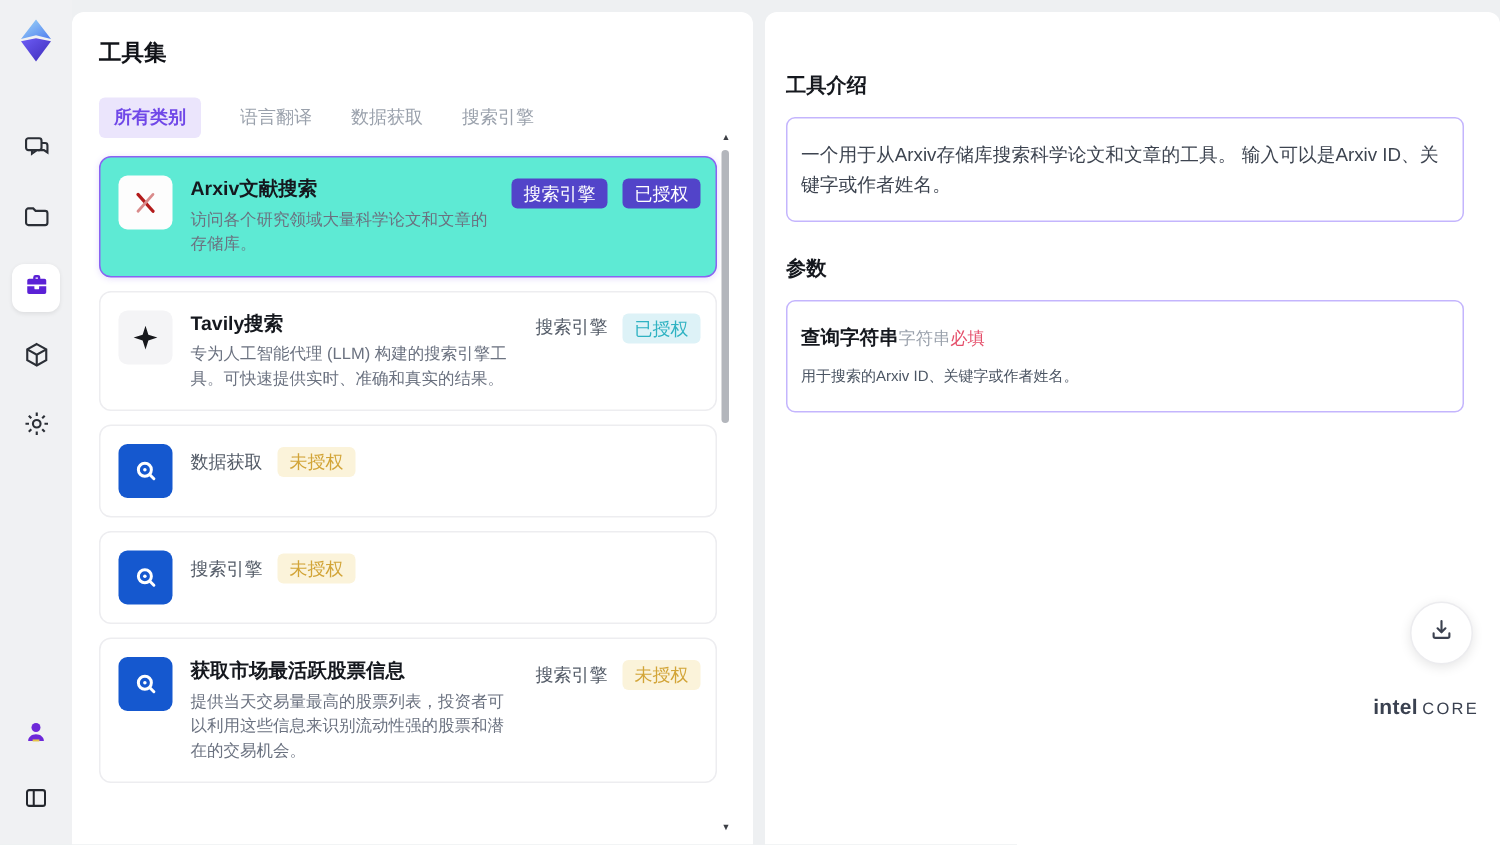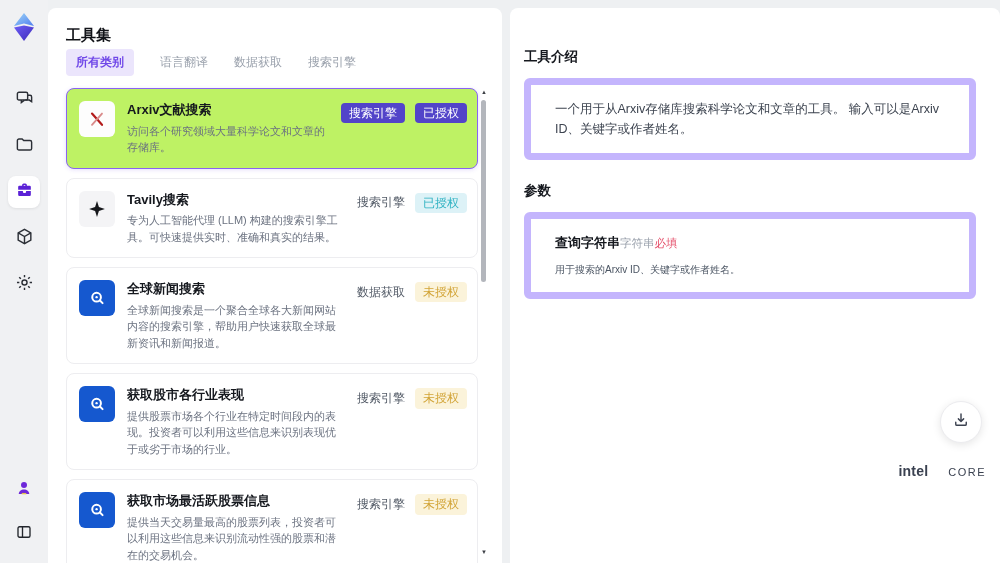--- a/index.html
+++ b/index.html
@@ -22,31 +22,31 @@
   .rail-bottom .rail-btn svg { width:18px; height:18px; }
 
   
   .panel { position:absolute; top:8px; height:555px; background:#ffffff; }
   .list-panel  { left:48px;  width:454px; border-radius:8px 8px 0 0; padding:18px 0 0 18px; }
   .detail-panel{ left:510px; width:490px; border-radius:8px 8px 0 0; padding:18px 24px 0 14px; }
 
   .panel-title { font-size:15px; font-weight:700; color:#111318; }
 
   
-  .tabs { margin-top:4px; display:flex; align-items:flex-end; gap:26px; }
+  .tabs { margin-top:20px; display:flex; align-items:flex-end; gap:26px; }
   .tab { border:none; background:transparent; font-size:12px; color:#9aa1ac; cursor:pointer;
     padding:5px 0; font-family:inherit; }
   .tab.active { background:#ebe5fc; color:#7048e8; padding:5px 10px; border-radius:4px; font-weight:600; }
 
   
   .cards { margin-top:12px; width:412px; }
   .card { display:flex; align-items:flex-start; gap:12px; background:#fff;
     border:1px solid #ededf0; border-radius:8px; padding:12px 10px 12px 12px;
     margin-bottom:9px; cursor:pointer; }
-  .card.selected { background:#bef264; border:1.5px solid #8a63f2;
+  .card.selected { background:#5eead4; border:1.5px solid #8a63f2;
     box-shadow:0 1px 4px rgba(122,82,240,.18); }
   .tool-icon { flex:0 0 36px; width:36px; height:36px; border-radius:6px;
     display:flex; align-items:center; justify-content:center; background:#f4f4f6; }
   .tool-icon.white-bg { background:#fdfdfd; }
   .tool-icon.blue-bg  { background:#1558cf; }
   .card-main { flex:1 1 auto; min-width:0; }
   .card-title { font-size:13px; font-weight:700; color:#15181e; line-height:1.35; }
   .card-desc  { margin-top:4px; font-size:11px; color:#6b7280; line-height:1.5; max-width:238px; }
   .card-tags { flex:0 0 auto; display:flex; align-items:center; gap:10px; padding-top:2px; }
   .cat-text { font-size:12px; color:#535b67; }
@@ -57,34 +57,34 @@
 
   
   .scrollbar { position:absolute; right:14px; top:80px; width:8px; height:468px; }
   .sb-arrow { position:absolute; left:0; width:8px; font-size:6px; color:#3c3f45; text-align:center; line-height:8px; }
   .sb-up { top:0; } .sb-down { bottom:0; }
   .sb-thumb { position:absolute; left:1px; top:12px; width:5px; height:182px;
     background:#b3b6bc; border-radius:3px; }
 
   
   .section-title { font-size:13.5px; font-weight:700; color:#15181e; margin-top:22px; }
-  .box { margin-top:12px; border:7px solid #c4b5fd; border-radius:6px;
-    padding:14px 24px; font-size:12.5px; color:#3d4450; line-height:1.6; background:#fff; }
+  .box { margin-top:12px; border:1px solid #c4b5fd; border-radius:6px;
+    padding:14px 9px; font-size:12.5px; color:#3d4450; line-height:1.6; background:#fff; }
   .param-head { display:flex; align-items:baseline; gap:0; }
   .p-name { font-size:13px; font-weight:700; color:#15181e; }
   .p-type { font-size:11.5px; color:#9aa1ac; }
   .p-req  { font-size:11.5px; color:#e5506b;text-align:center; }
   .p-desc { margin-top:8px; font-size:10px; color:#4b5563; }
 
   
   .fab { position:absolute; right:18px; bottom:52px; width:42px; height:42px; border-radius:50%;
     background:#ffffff; border:1px solid #ececef; box-shadow:0 2px 8px rgba(0,0,0,.10);
     display:flex; align-items:center; justify-content:center; cursor:pointer; color:#3c4250; }
   .fab svg { width:18px; height:18px; }
-  .brand { position:absolute; right:14px; bottom:16px; display:flex; align-items:baseline; gap:20px;
+  .brand { position:absolute; right:14px; bottom:16px; display:flex; align-items:baseline; gap:3px;
     color:#3a4150; }
   .brand .b1 { font-size:14px; font-weight:700; letter-spacing:.2px; }
   .brand .b2 { font-size:11px; letter-spacing:1.5px; font-weight:400; }
 </style>
 </head>
 <body>
 
 <div class="app">
 
   <aside class="rail">
@@ -215,41 +215,33 @@
       </div>
 
       <div class="card">
         <div class="tool-icon blue-bg">
           <svg viewBox="0 0 24 24" width="20" height="20" fill="none" stroke="#ffffff" stroke-width="2.4">
             <circle cx="11.5" cy="11" r="5.2"></circle>
             <path d="M15.5 15l3.2 3.2" stroke-linecap="round"></path>
             <circle cx="11.5" cy="11" r="1.4" fill="#ffffff" stroke="none"></circle>
           </svg>
         </div>
-        <div class="card-main">
-          <div class="card-title">全球新闻搜索</div>
-          <div class="card-desc">全球新闻搜索是一个聚合全球各大新闻网站内容的搜索引擎，帮助用户快速获取全球最新资讯和新闻报道。</div>
-        </div>
         <div class="card-tags">
           <span class="cat-text">数据获取</span>
           <span class="badge yellow">未授权</span>
         </div>
       </div>
 
       <div class="card">
         <div class="tool-icon blue-bg">
           <svg viewBox="0 0 24 24" width="20" height="20" fill="none" stroke="#ffffff" stroke-width="2.4">
             <circle cx="11.5" cy="11" r="5.2"></circle>
             <path d="M15.5 15l3.2 3.2" stroke-linecap="round"></path>
             <circle cx="11.5" cy="11" r="1.4" fill="#ffffff" stroke="none"></circle>
           </svg>
-        </div>
-        <div class="card-main">
-          <div class="card-title">获取股市各行业表现</div>
-          <div class="card-desc">提供股票市场各个行业在特定时间段内的表现。投资者可以利用这些信息来识别表现优于或劣于市场的行业。</div>
         </div>
         <div class="card-tags">
           <span class="cat-text">搜索引擎</span>
           <span class="badge yellow">未授权</span>
         </div>
       </div>
 
       <div class="card">
         <div class="tool-icon blue-bg">
           <svg viewBox="0 0 24 24" width="20" height="20" fill="none" stroke="#ffffff" stroke-width="2.4">

